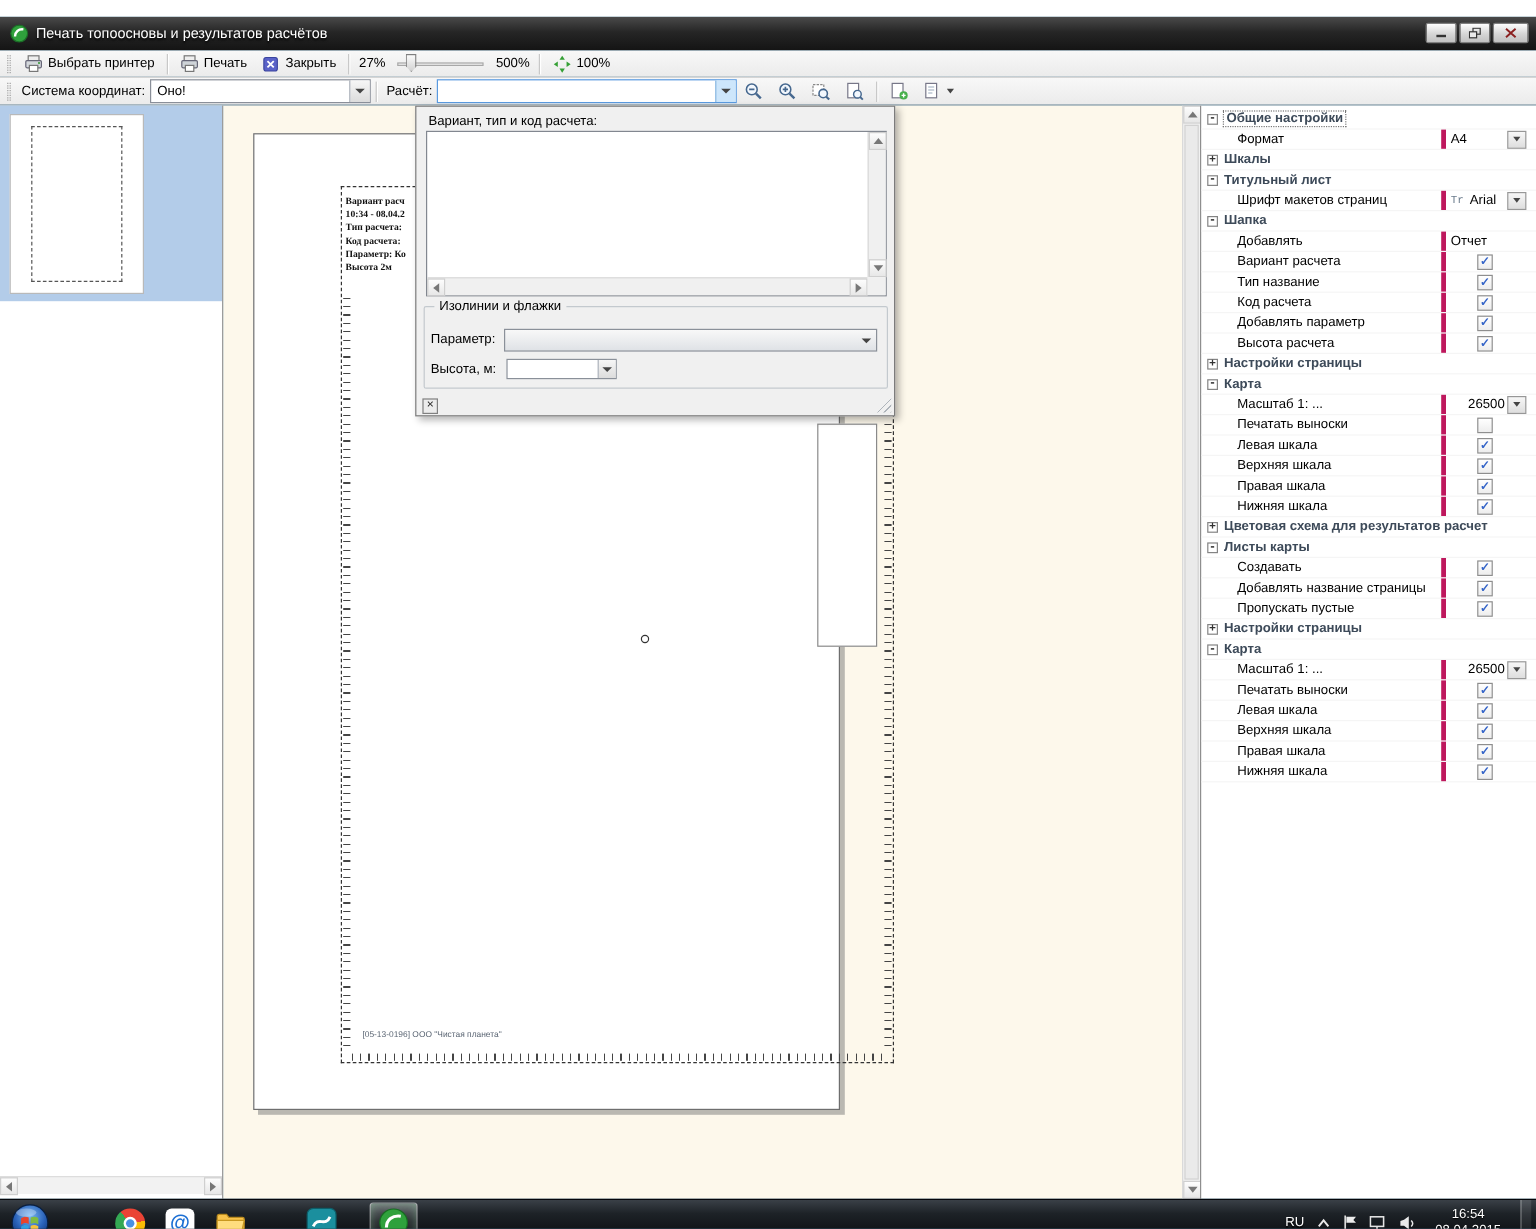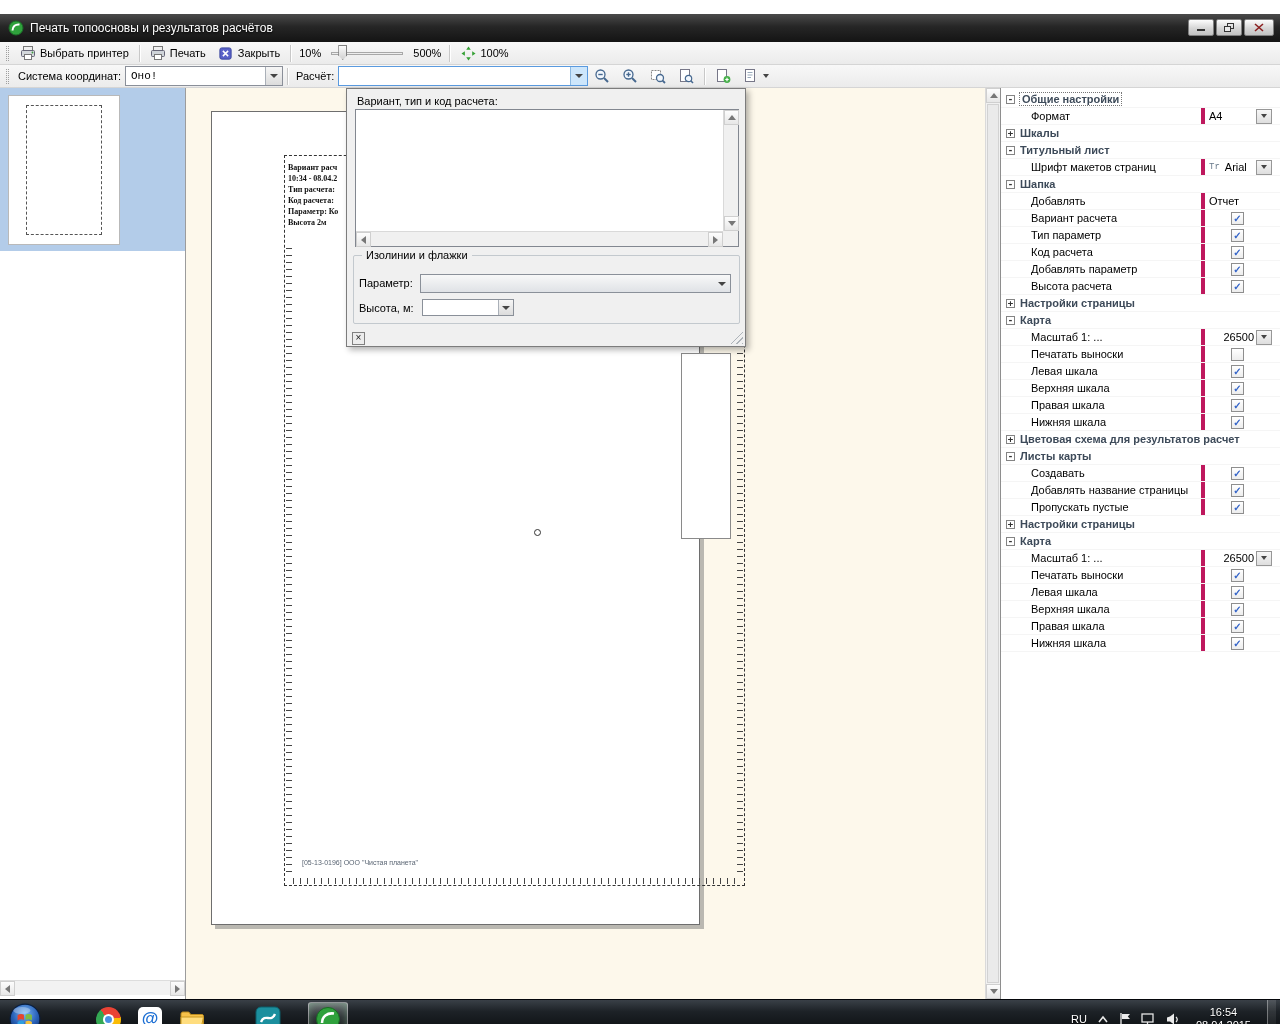--- a/index.html
+++ b/index.html
@@ -206,21 +206,21 @@
     <div class="tb-btn">
       <span class="tb-icon">
         <svg width="15" height="15" viewBox="0 0 16 16">
             <rect x="2" y="2" width="12" height="12" rx="2" fill="#5a62c8" stroke="#3a449e"></rect>
             <path d="M5.2 5.2l5.6 5.6M10.8 5.2l-5.6 5.6" stroke="#fff" stroke-width="1.6"></path>
           </svg>
       </span>
       <span>Закрыть</span>
     </div>
     <span class="tb-sep"></span>
-    <span class="tb-label">10%</span>
+    <span class="tb-label">27%</span>
     <div class="slider">
       <div class="track"></div>
       <div class="thumb"></div>
     </div>
     <span class="tb-label">500%</span>
     <span class="tb-sep"></span>
     <div class="tb-btn">
       <span class="tb-icon">
         <svg width="15" height="15" viewBox="0 0 16 16">
             <path d="M8 0.5l2.4 3.6H5.6z" fill="#35a035"></path>
@@ -229,21 +229,21 @@
             <path d="M15.5 8l-3.6 2.4V5.6z" fill="#35a035"></path>
           </svg>
       </span>
       <span>100%</span>
     </div>
   </div>
 
   <div id="toolbar2" class="toolbar">
     <span class="tb-grip"></span>
     <span class="tb-label">Система координат:</span>
-    <div class="combo" style="width:158px;font-family:Liberation Mono, monospace;">
+    <div class="combo" style="width:184px;">
       <span class="val">Оно!</span>
       <span class="drop">
           <span class="tri-down"></span>
         </span>
     </div>
     <span class="tb-sep"></span>
     <span class="tb-label">Расчёт:</span>
     <div class="combo focused" style="width:250px;">
       <span class="val"></span>
       <span class="drop">
@@ -415,21 +415,21 @@
         <div class="prow item">
           <div class="pname">
             <span class="plabel">Вариант расчета</span>
           </div>
           <div class="pvalue">
             <span class="cb">✓</span>
           </div>
         </div>
         <div class="prow item">
           <div class="pname">
-            <span class="plabel">Тип параметр</span>
+            <span class="plabel">Тип название</span>
           </div>
           <div class="pvalue">
             <span class="cb">✓</span>
           </div>
         </div>
         <div class="prow item">
           <div class="pname">
             <span class="plabel">Код расчета</span>
           </div>
           <div class="pvalue">

